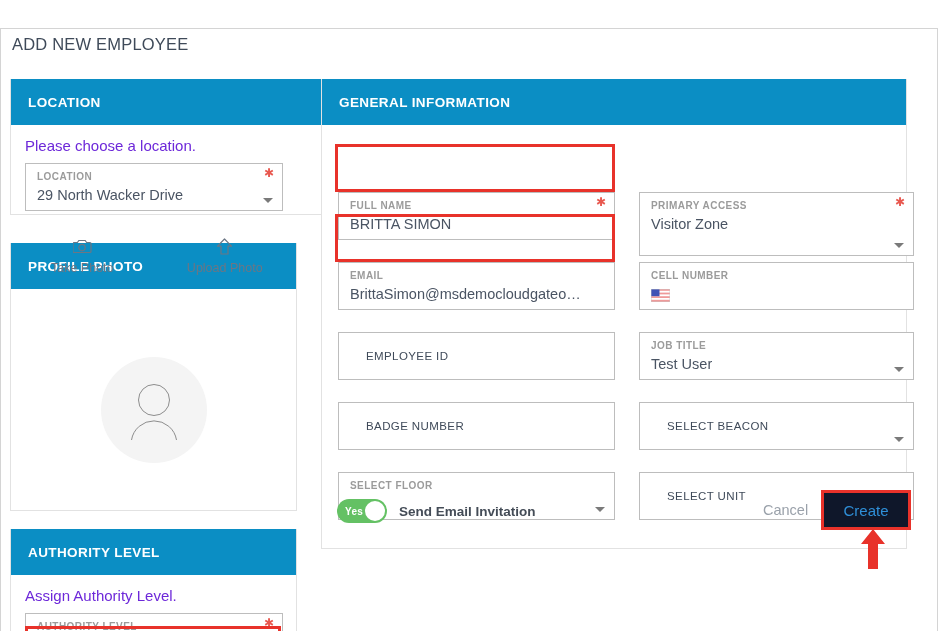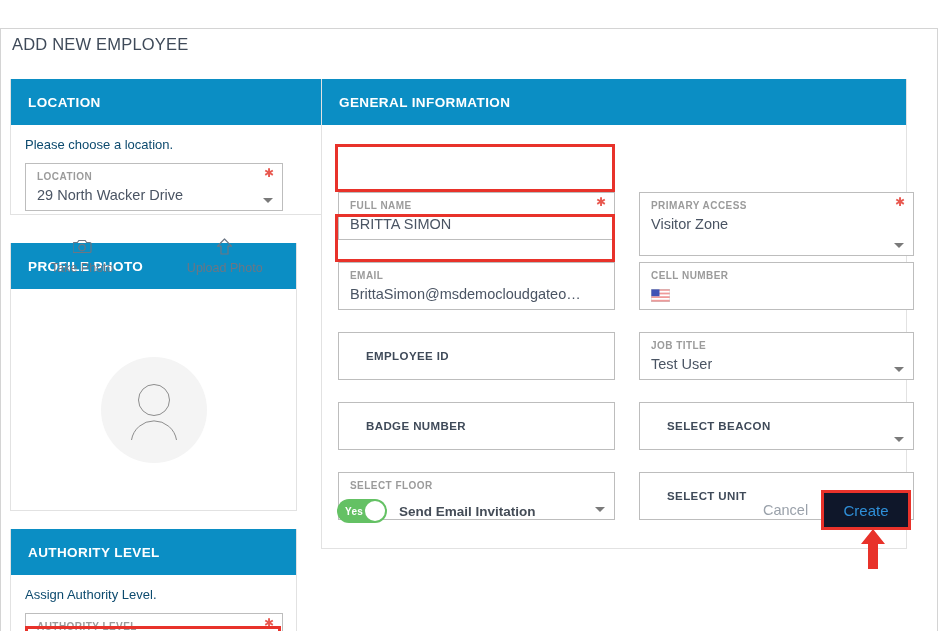--- a/index.html
+++ b/index.html
@@ -64,22 +64,22 @@
   #card-photo      { left: 9px;  top: 214px; width: 287px; height: 268px; border-top: none; }
   #card-authority  { left: 9px;  top: 500px; width: 287px; height: 140px; border-top: none; }
   #card-general    { left: 320px; top: 50px; width: 586px; height: 470px; border-top: none; }
 
   #card-location  .card-head,
   #card-photo     .card-head,
   #card-authority .card-head { height: 46px; }
   #card-general   .card-head { height: 46px; }
 
   .hint {
-    font-size: 13px;
-    color: #0c4a6e;
+    font-size: 15px;
+    color: #6d28d9;
     padding: 12px 0 0 14px;
   }
 
   
   .field {
     position: absolute;
     box-sizing: border-box;
     border: 1px solid #bdbdbd;
     background: #fff;
   }
@@ -92,21 +92,21 @@
     letter-spacing: 0.45px;
     color: #9b9b9b;
     font-family: "Liberation Sans", sans-serif;
   }
   .field .flabel-center {
     position: absolute;
     left: 11px;
     top: 50%;
     transform: translateY(-50%);
     font-size: 11.5px;
-    font-weight: bold;
+    font-weight: normal;
     letter-spacing: 0.4px;
     color: #3f4a59;
     padding-left: 16px;
   }
   .field .fvalue {
     position: absolute;
     left: 11px;
     top: 23px;
     font-size: 14.5px;
     color: #4a5463;

